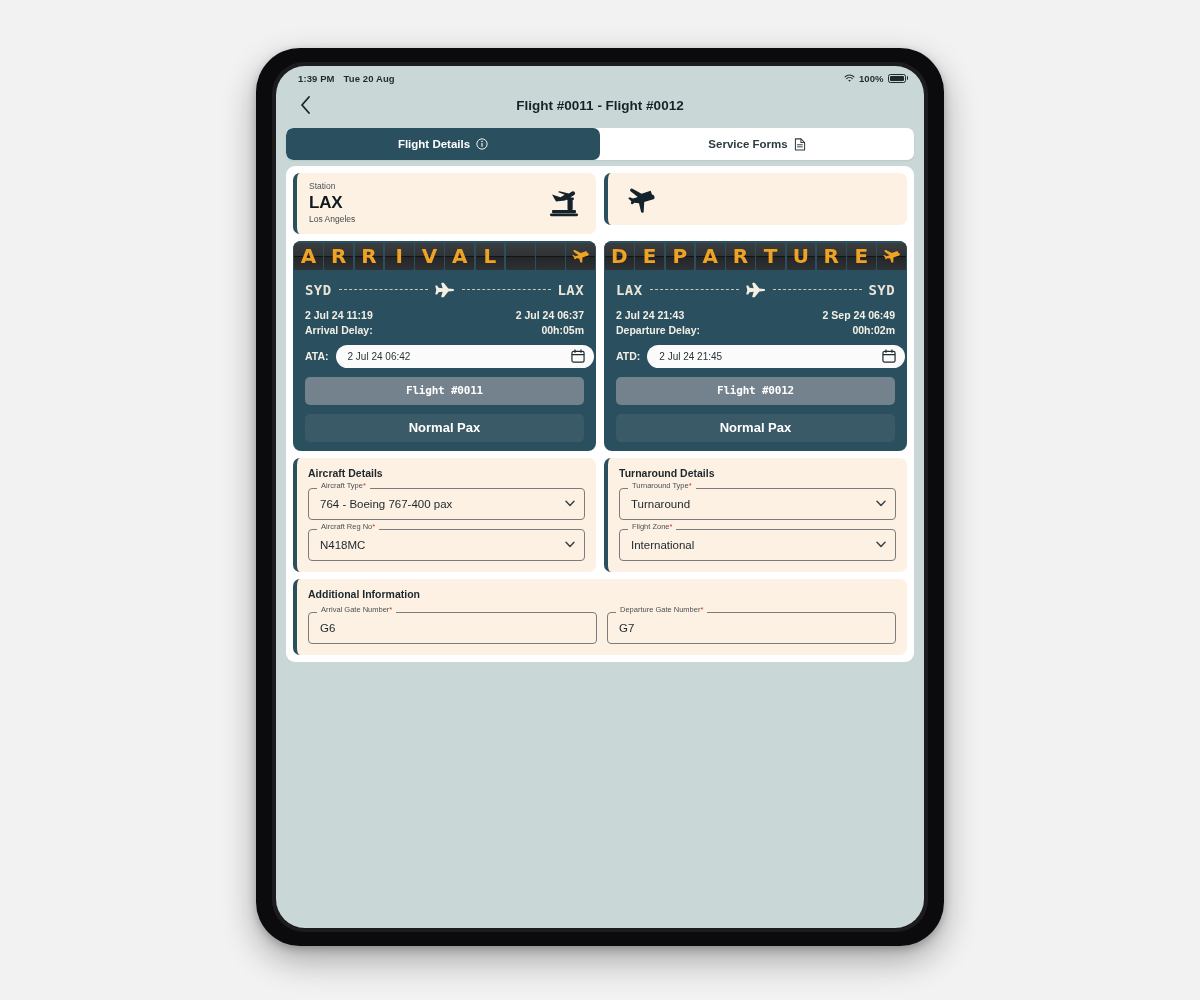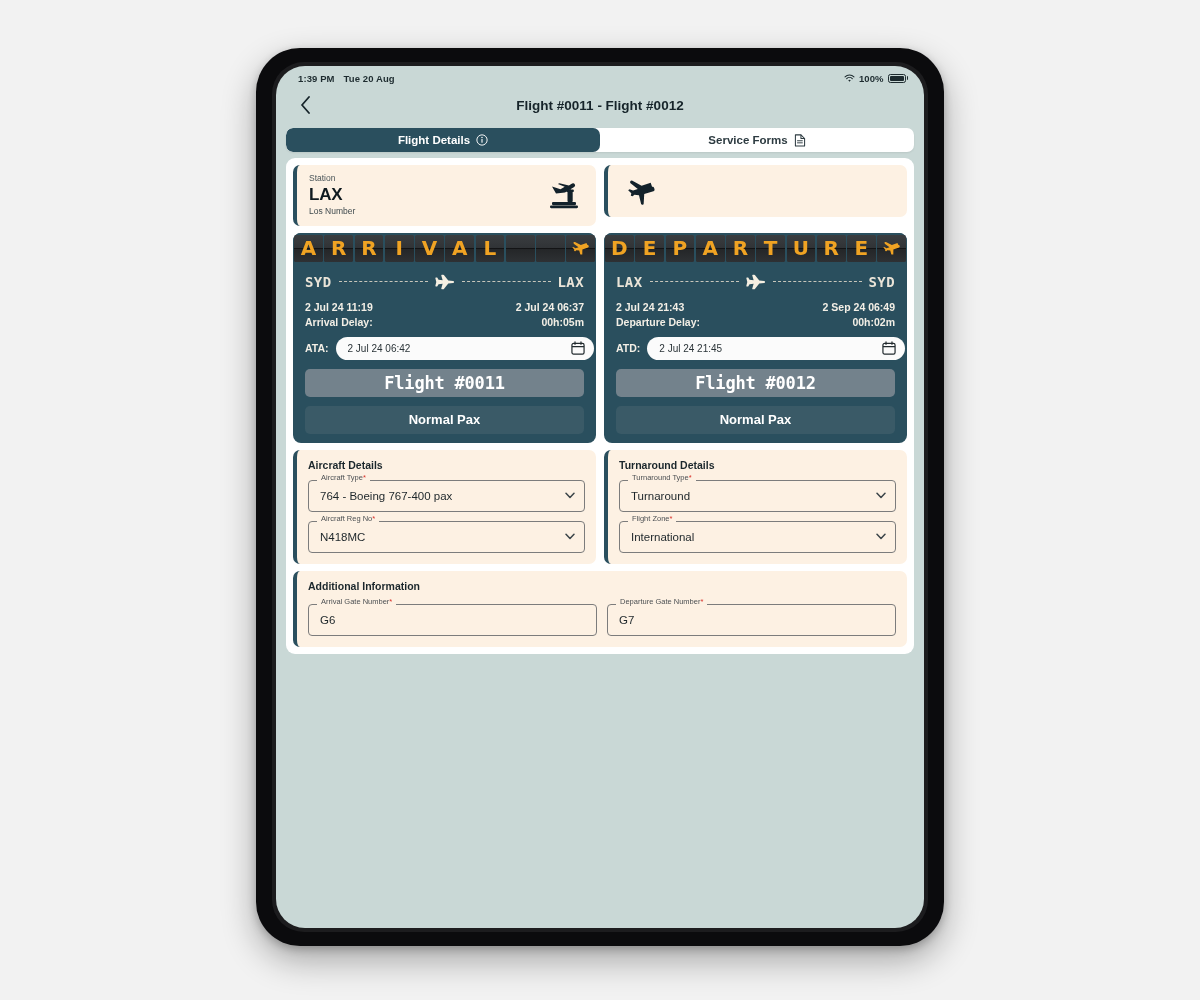--- a/index.html
+++ b/index.html
@@ -66,21 +66,21 @@
   }
   #back-button svg{ display:block; }
   #page-title{
     position:absolute; left:0; right:0; text-align:center;
     font-size:13.5px; font-weight:700; color:#16242a;
     pointer-events:none;
   }
 
   
   #tab-bar{
-    flex:none; margin:6px 10px 0 10px; height:24px;
+    flex:none; margin:6px 10px 0 10px; height:32px;
     background:#ffffff; border-radius:7px;
     display:flex; overflow:hidden;
     box-shadow:0 1px 2px rgba(0,0,0,.08);
   }
   .tab{
     flex:1; display:flex; align-items:center; justify-content:center; gap:6px;
     font-size:11.5px; font-weight:700; color:#2d3b41;
     cursor:pointer; height:100%;
   }
   .tab.active{
@@ -183,21 +183,21 @@
 
   .pillbtn{
     margin:9px 12px 0 12px; height:28px; border-radius:5px;
     display:flex;align-items:center;justify-content:center;
     font-size:13px; font-weight:700; color:#ffffff;
     cursor:pointer;
   }
   .pill-flight{
     background:#73828c;
     font-family:"DejaVu Sans Mono", monospace;
-    font-size:17px; letter-spacing:-.2px;
+    font-size:11px; letter-spacing:-.2px;
   }
   .pill-pax{ background:#3a5a67; }
 
   
   .detail-card{
     background:#fdf1e3; border-radius:7px;
     border-left:4px solid #2a4f5e;
     padding:9px 11px 11px 11px;
   }
   .dc-title{ font-size:10.5px; font-weight:700; color:#1b272c; margin-bottom:3px;}
@@ -302,21 +302,21 @@
 
       <div id="content">
         <div id="white-sheet">
 
           <div class="grid2">
             <div class="col">
               <div class="cream-card">
                 <div class="cc-text">
                   <div class="cc-label">Station</div>
                   <div class="cc-value">LAX</div>
-                  <div class="cc-sub">Los Number</div>
+                  <div class="cc-sub">Los Angeles</div>
                 </div>
                 <div class="cc-ico">
                   <svg width="34" height="30" viewBox="0 0 34 30">
                     <path d="M5 6.5 l8.5 2.8 4.2-2.6 -6.8-2.6 1.6-.9 9.4 2.3 3.2-2a2 2 0 0 1 2.1 3.4L18 12.4 9 13.6 z" fill="#13222b"></path>
                     <rect x="20.5" y="11.5" width="5.2" height="11" rx="1.4" fill="#13222b"></rect>
                     <rect x="19.3" y="9.6" width="7.6" height="2.6" rx="1.1" fill="#13222b"></rect>
                     <rect x="22.4" y="6.6" width="1.5" height="3.2" fill="#13222b"></rect>
                     <rect x="5" y="22" width="24" height="3.2" rx="1.1" fill="#13222b"></rect>
                     <rect x="3" y="25.6" width="28" height="2.6" rx="1.1" fill="#13222b"></rect>
                   </svg>

